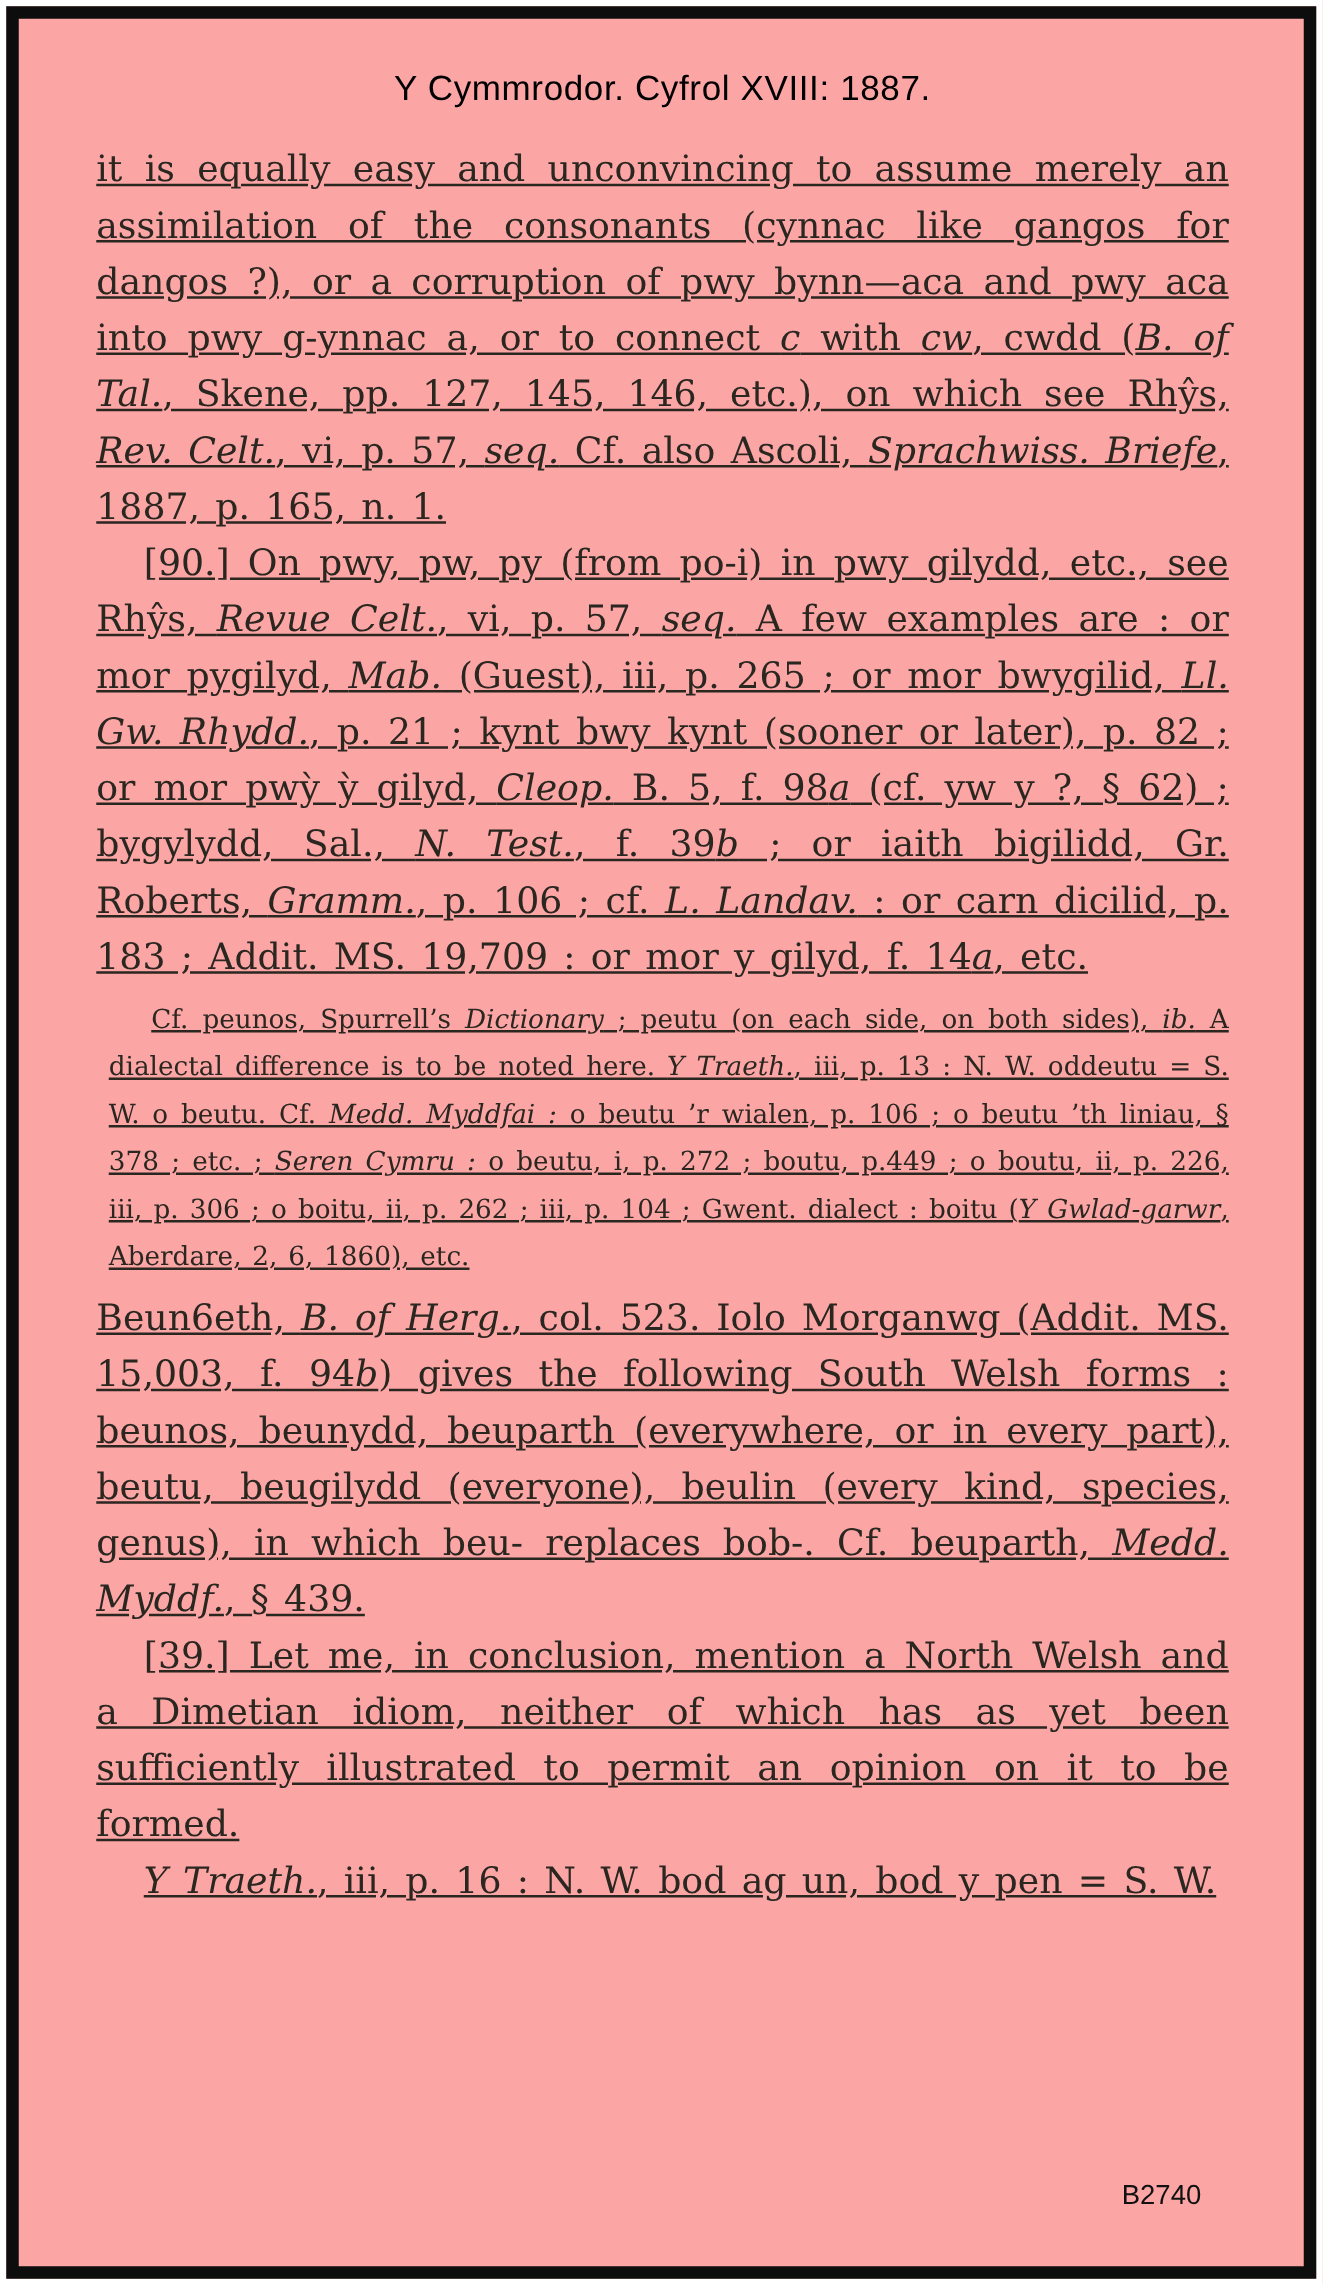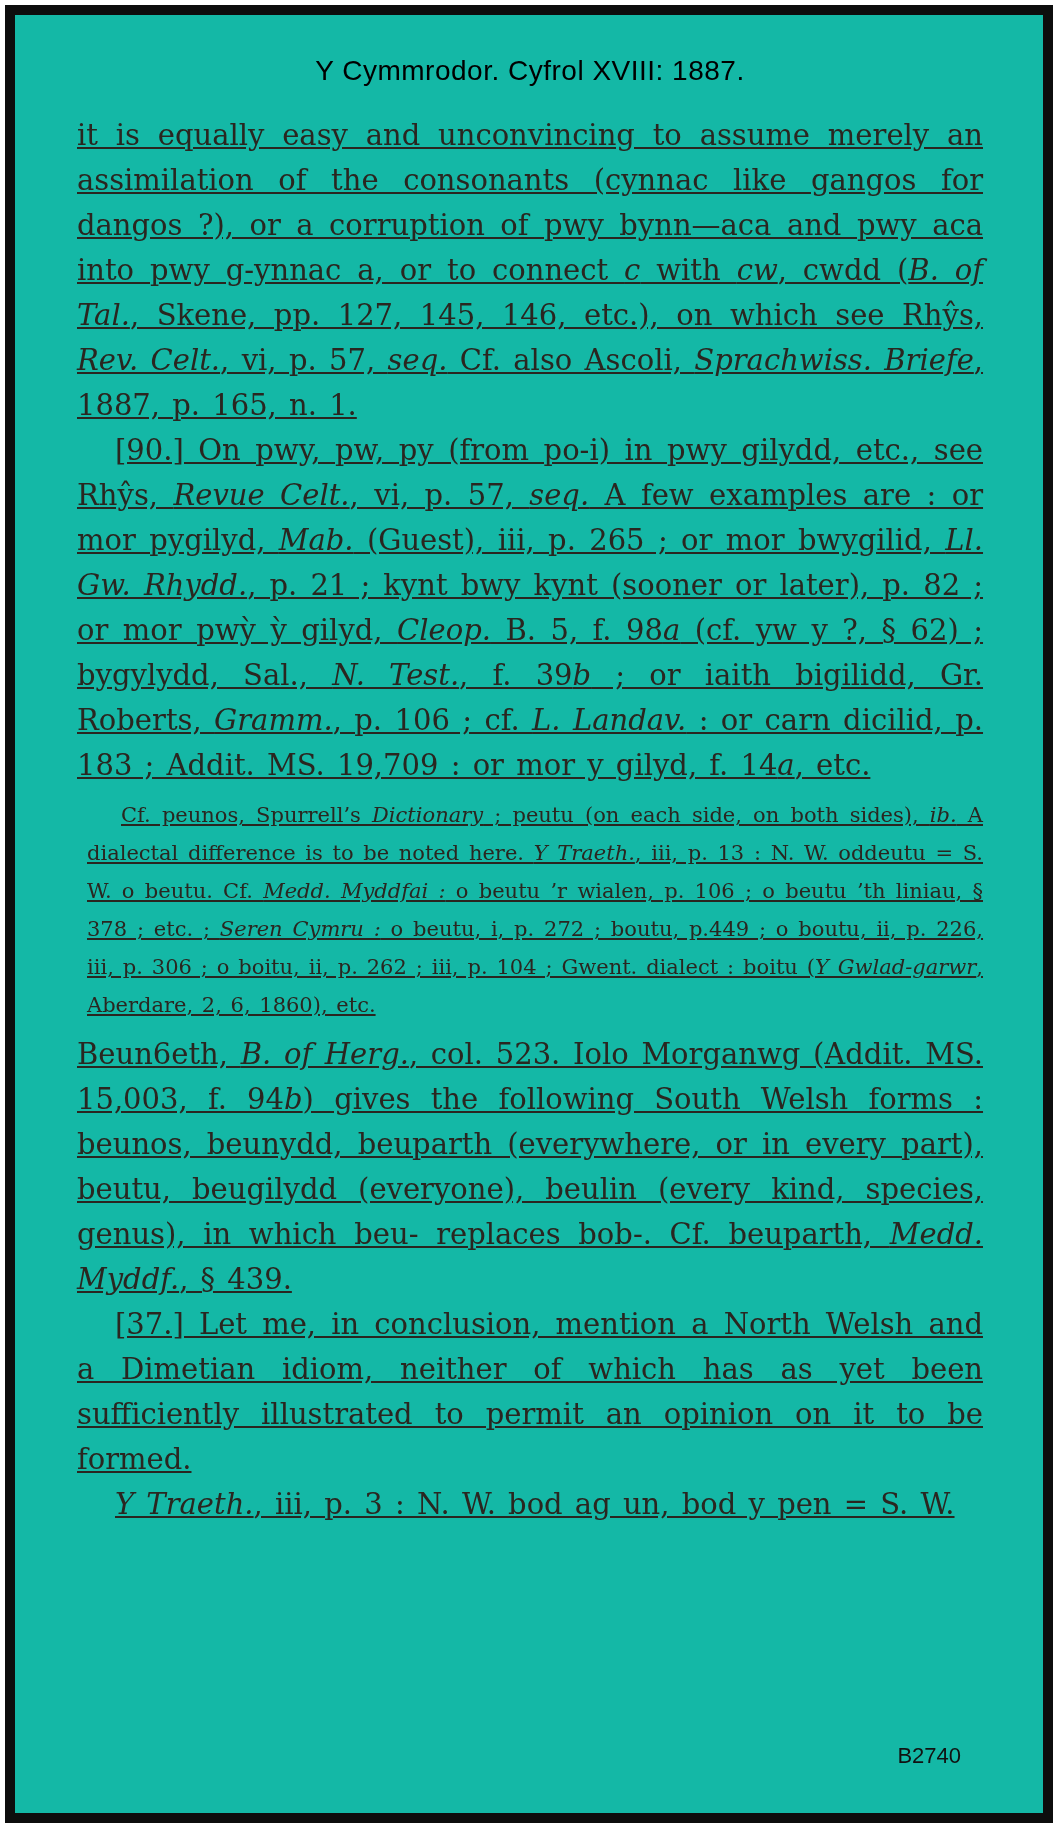--- a/index.html
+++ b/index.html
@@ -15,21 +15,21 @@
     background: #ffffff;
     box-sizing: border-box;
     padding: 5px;
   }
   .page {
     position: relative;
     width: 100%;
     height: 100%;
     box-sizing: border-box;
     border: 10px solid #0d0d0d;
-    background: #14b8a6;
+    background: #fca5a5;
     padding: 30px 60px 0 62px;
     overflow: hidden;
   }
   .digitization-header {
     font-family: "Liberation Sans", sans-serif;
     font-size: 28px;
     color: #000000;
     text-align: center;
     margin-top: 10px;
     letter-spacing: 0.5px;
@@ -98,20 +98,20 @@
   <div class="page">
 
     <div class="digitization-header">Y Cymmrodor. Cyfrol XVIII: 1887.</div>
 
 
     <div class="text-block">
         <p class="body"><span>it is equally easy and unconvincing to assume merely an assimilation of the consonants (cynnac like gangos for dangos ?), or a corruption of pwy bynn—aca and pwy aca into pwy g-ynnac a, or to connect </span><em>c</em><span> with </span><em>cw</em><span>, cwdd (</span><em>B. of Tal.</em><span>, Skene, pp. 127, 145, 146, etc.), on which see Rhŷs, </span><em>Rev. Celt.</em><span>, vi, p. 57, </span><em>seq.</em><span>  Cf. also Ascoli, </span><em>Sprachwiss. Briefe</em><span>, 1887, p. 165, n. 1.</span></p>
         <p class="body indent"><span>[90.]  On pwy, pw, py (from po-i) in pwy gilydd, etc., see Rhŷs, </span><em>Revue Celt.</em><span>, vi, p. 57, </span><em>seq.</em><span>  A few examples are : or mor pygilyd, </span><em>Mab.</em><span> (Guest), iii, p. 265 ; or mor bwygilid, </span><em>Ll. Gw. Rhydd.</em><span>, p. 21 ; kynt bwy kynt (sooner or later), p. 82 ; or mor pwỳ ỳ gilyd, </span><em>Cleop.</em><span> B. 5, f. 98</span><em>a</em><span> (cf. yw y ?, § 62) ; bygylydd, Sal., </span><em>N. Test.</em><span>, f. 39</span><em>b</em><span> ; or iaith bigilidd, Gr. Roberts, </span><em>Gramm.</em><span>, p. 106 ; cf. </span><em>L. Landav.</em><span> : or carn dicilid, p. 183 ; Addit. MS. 19,709 :  or mor y gilyd, f. 14</span><em>a</em><span>, etc.</span></p>
         <p class="small"><span>Cf. peunos, Spurrell’s </span><em>Dictionary</em><span> ;  peutu (on each side, on both sides), </span><em>ib.</em><span>  A dialectal difference is to be noted here.  </span><em>Y Traeth.</em><span>, iii, p. 13 :  N. W. oddeutu = S. W.  o beutu.   Cf. </span><em>Medd. Myddfai :</em><span> o beutu ’r wialen, p. 106 ; o beutu ’th liniau, § 378 ; etc. ; </span><em>Seren Cymru :</em><span> o beutu, i, p. 272 ; boutu, p.449 ; o boutu, ii, p. 226, iii, p. 306 ; o boitu, ii, p. 262 ; iii, p. 104 ; Gwent. dialect : boitu (</span><em>Y Gwlad-garwr</em><span>, Aberdare, 2, 6, 1860), etc.</span></p>
         <p class="body"><span>Beun6eth, </span><em>B. of Herg.</em><span>, col. 523.   Iolo Morganwg (Addit. MS. 15,003, f. 94</span><em>b</em><span>) gives the following South Welsh forms : beunos, beunydd, beuparth (everywhere, or in every part), beutu, beugilydd (everyone), beulin (every kind, species, genus), in which beu- replaces bob-.   Cf. beuparth, </span><em>Medd. Myddf.</em><span>, § 439.</span></p>
-        <p class="body indent"><span>[37.]  Let me, in conclusion, mention a North Welsh and a Dimetian idiom, neither of which has as yet been sufficiently illustrated to permit an opinion on it to be formed.</span></p>
-        <p class="body indent"><em>Y Traeth.</em><span>, iii, p. 3 :  N. W. bod ag un, bod y pen = S. W.</span></p>
+        <p class="body indent"><span>[39.]  Let me, in conclusion, mention a North Welsh and a Dimetian idiom, neither of which has as yet been sufficiently illustrated to permit an opinion on it to be formed.</span></p>
+        <p class="body indent"><em>Y Traeth.</em><span>, iii, p. 16 :  N. W. bod ag un, bod y pen = S. W.</span></p>
       </div>
 
     <div class="footer-code">B2740</div>
 
   </div>
 </div>
 
 </body></html>

